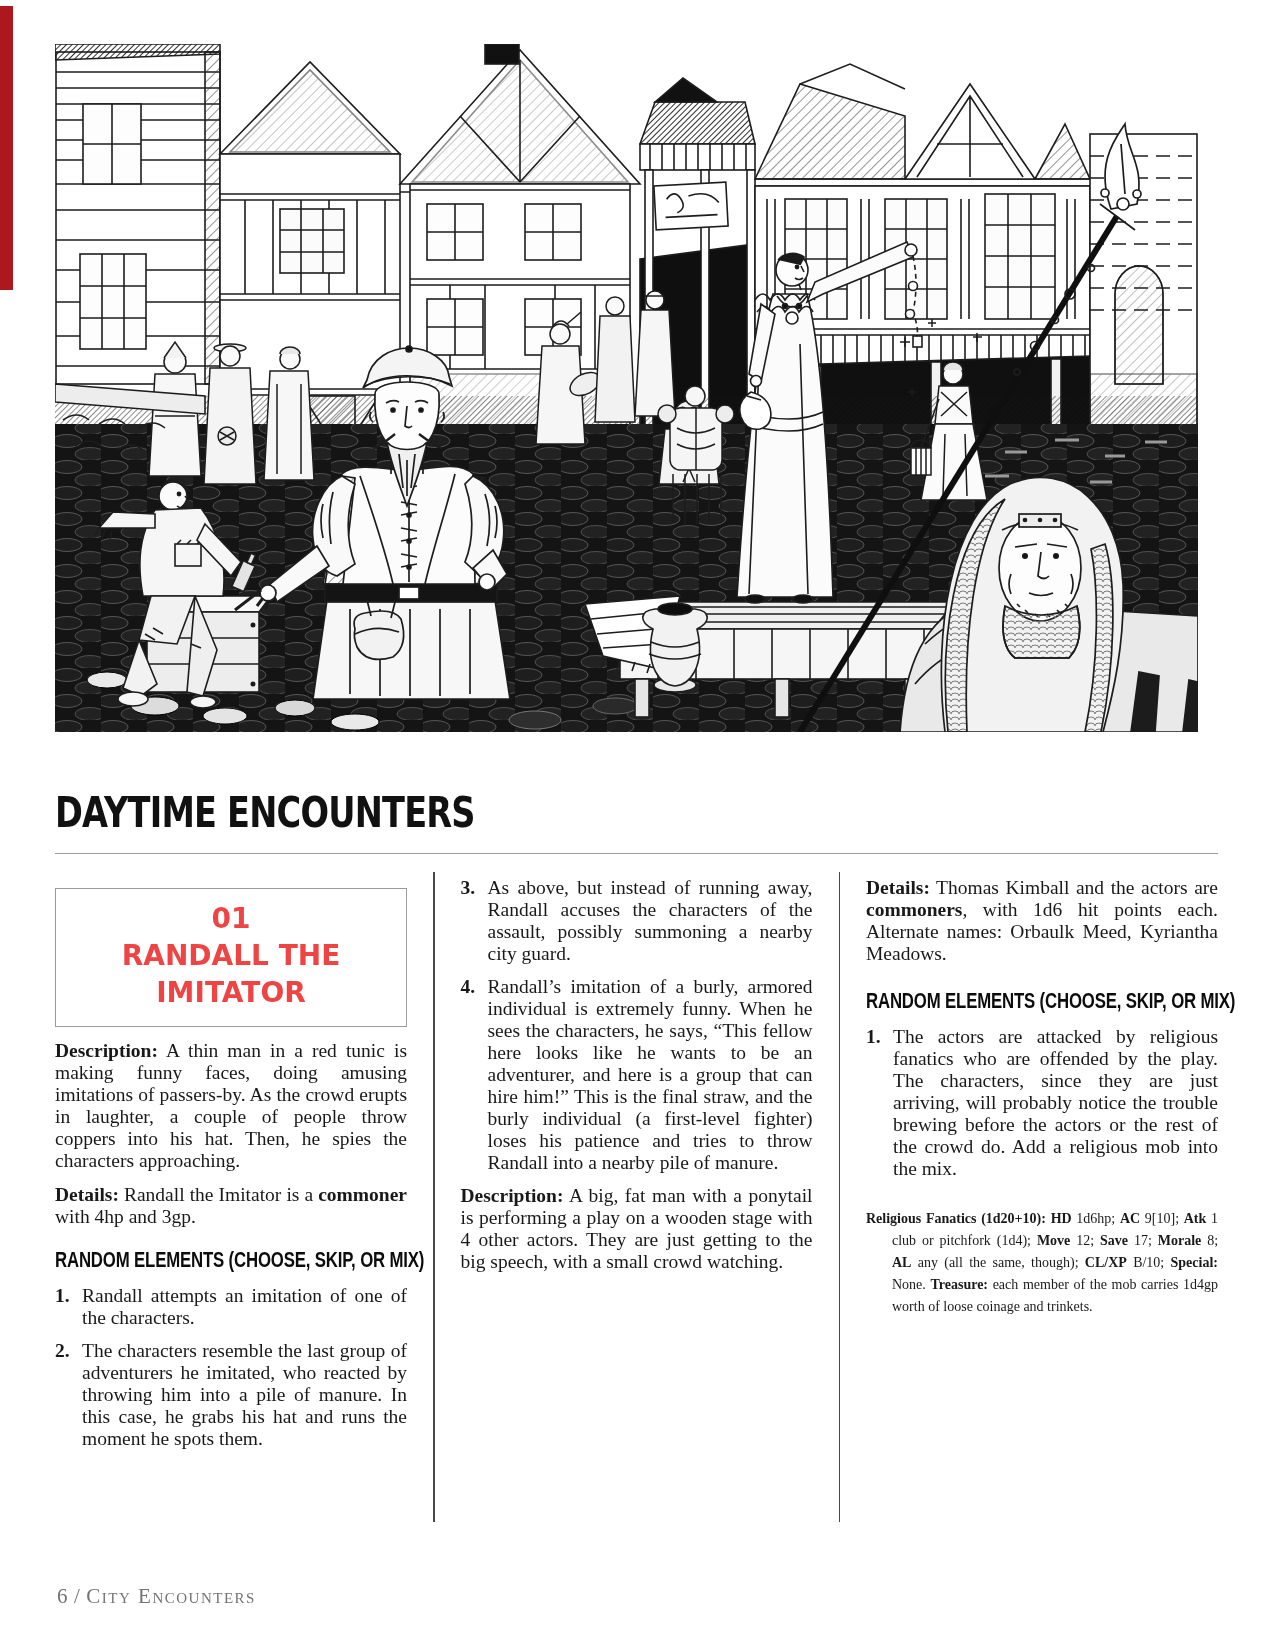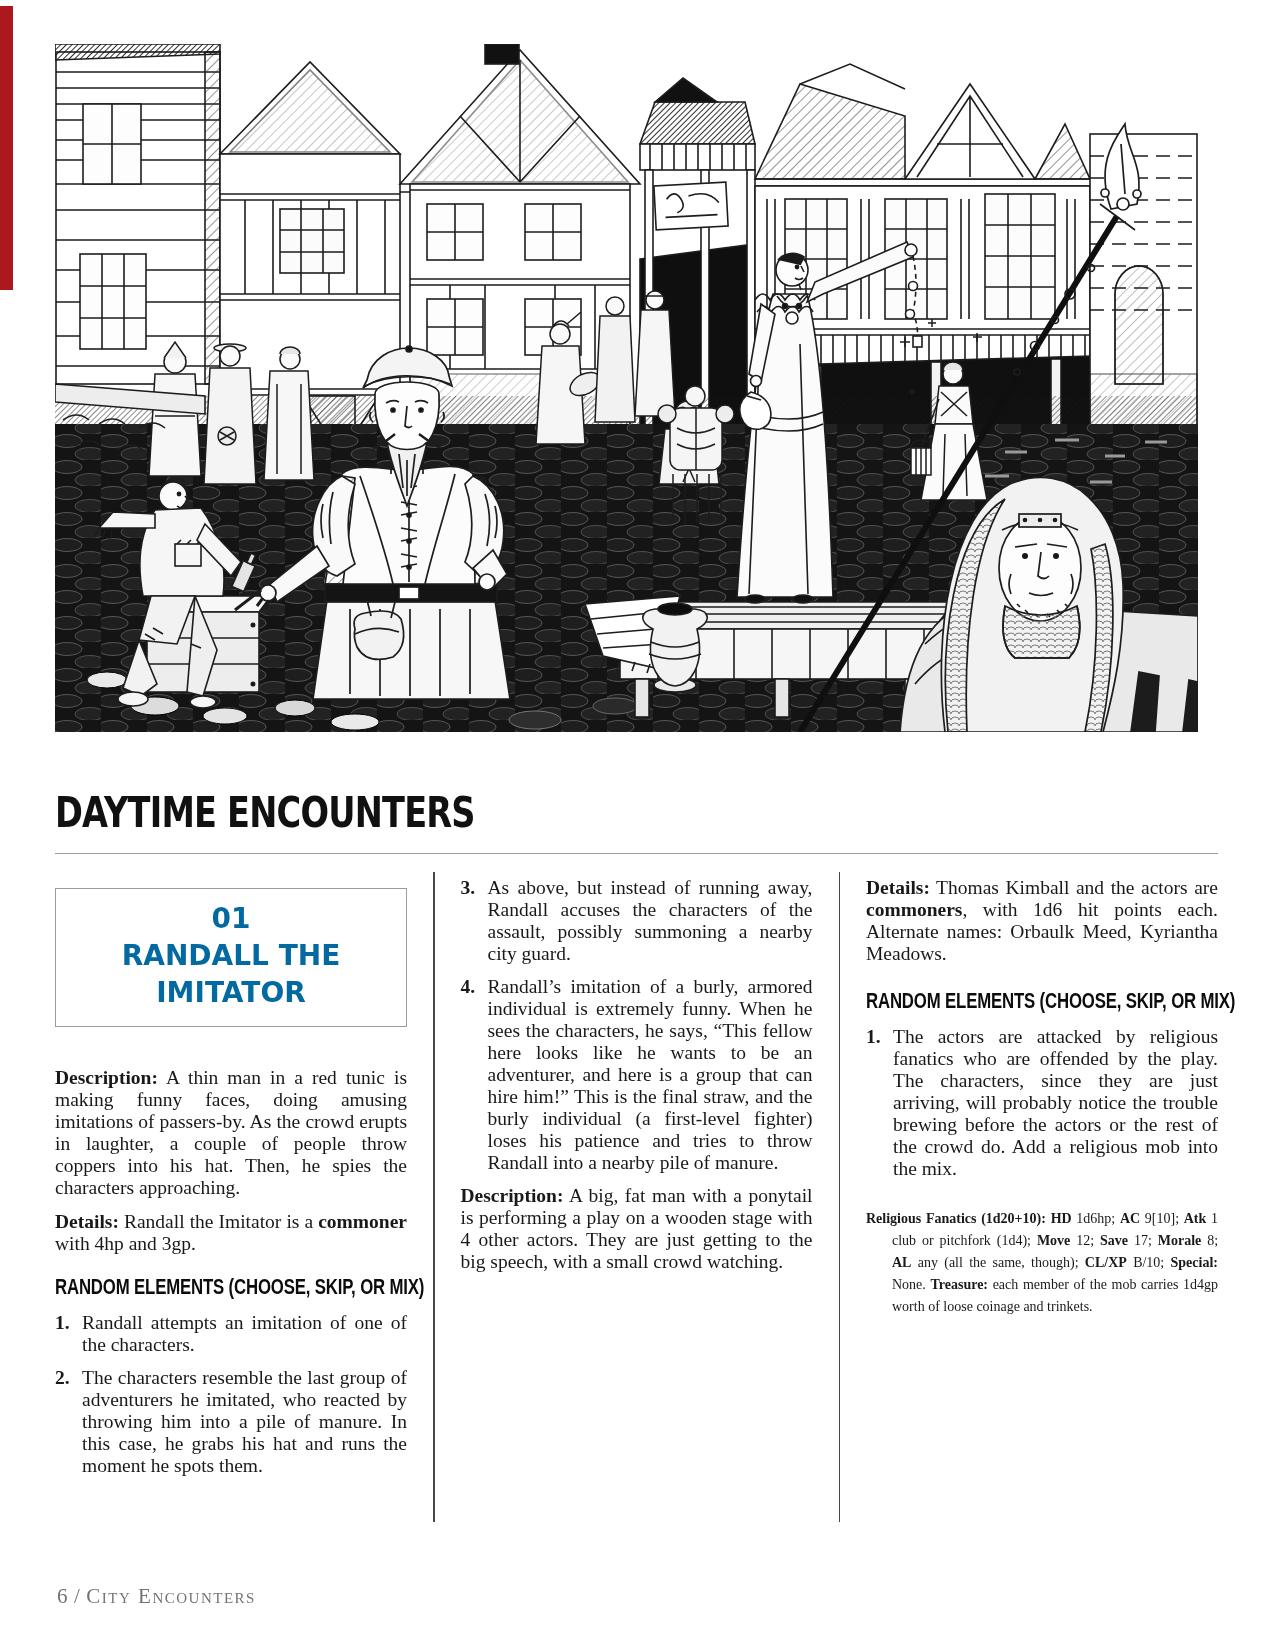--- a/index.html
+++ b/index.html
@@ -15,22 +15,22 @@
     font-family:"DejaVu Sans", sans-serif;font-weight:bold;font-size:42px;
     letter-spacing:-1px;color:#111;transform:scaleX(0.80);transform-origin:0 50%;
   }
   .hrule{position:absolute;left:55px;top:853px;width:1163px;border-top:1.5px solid #9b9b9b;}
   .columns{position:absolute;left:55px;top:872px;width:1163px;height:650px;display:flex;}
   .col{width:352px;padding-top:5px;box-sizing:border-box;}
   .gutter{width:53.5px;display:flex;justify-content:center;}
   .gutter::before{content:"";width:1.5px;background:#474747;}
   .enc-box{
     border:1.5px solid #9b9b9b;text-align:center;
-    font-family:"DejaVu Sans", sans-serif;font-weight:bold;color:#0369a1;
-    font-size:28px;line-height:1.32;padding:12px 6px 14px;margin:11px 0 40px;
+    font-family:"DejaVu Sans", sans-serif;font-weight:bold;color:#ef4444;
+    font-size:28px;line-height:1.32;padding:12px 6px 14px;margin:11px 0 13px;
     letter-spacing:0;
   }
   .enc-box .num{display:block;}
   .enc-box .t1,.enc-box .t2{display:block;}
   p.body{font-size:19.5px;line-height:22px;text-align:justify;margin:0 0 12px;}
   .b{font-weight:bold;}
   .subhead{
     font-family:"Liberation Sans", sans-serif;font-weight:bold;font-size:21.5px;
     color:#0c0c0c;white-space:nowrap;transform:scaleX(0.78);transform-origin:0 50%;
     letter-spacing:-0.2px;margin:20px 0 12px;

